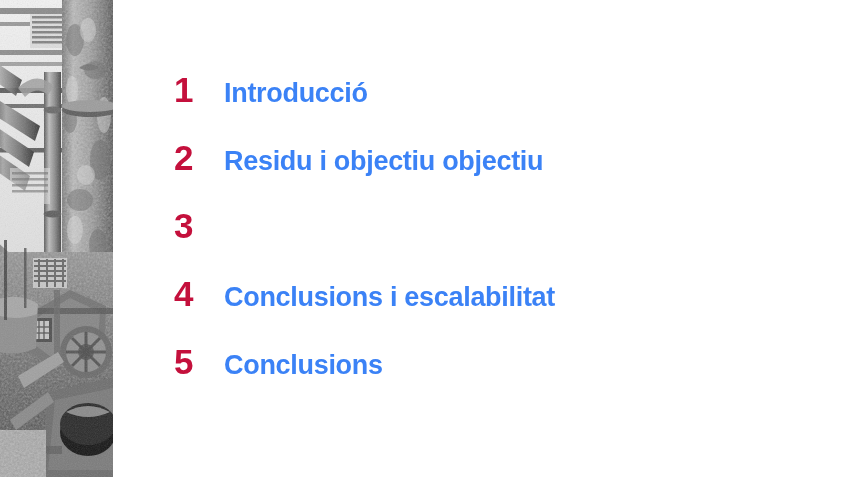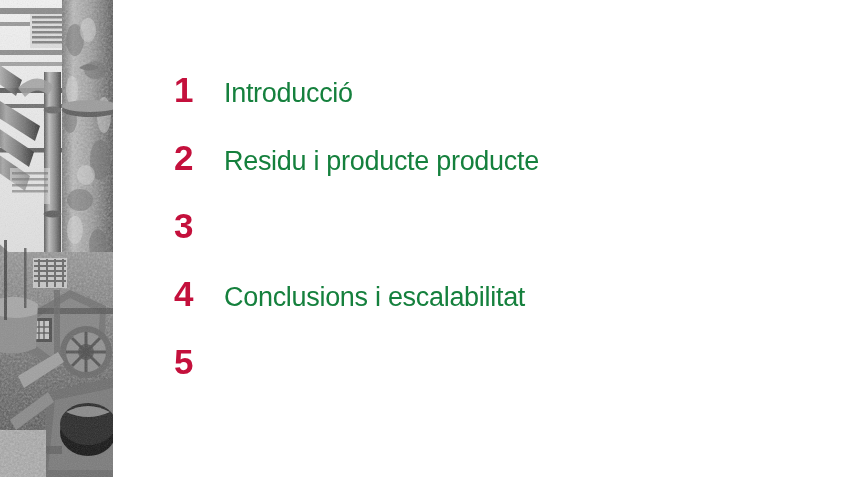--- a/index.html
+++ b/index.html
@@ -53,23 +53,23 @@
   .agenda-num {
     color: #C4103C;
     font-size: 35px;
     font-weight: bold;
     line-height: 1;
     width: 50px;
     flex: 0 0 50px;
     letter-spacing: -0.5px;
   }
   .agenda-label {
-    color: #15803d;
+    color: #3b82f6;
     font-size: 27px;
-    font-weight: normal;
+    font-weight: bold;
     line-height: 1;
     letter-spacing: -0.3px;
     white-space: nowrap;
   }
 </style>
 </head>
 <body>
 
 <div class="slide">
 
@@ -273,30 +273,31 @@
 
   <div class="agenda">
 
     <div class="agenda-row">
       <span class="agenda-num">1</span>
       <span class="agenda-label">Introducció</span>
     </div>
 
     <div class="agenda-row">
       <span class="agenda-num">2</span>
-      <span class="agenda-label">Residu i producte producte</span>
+      <span class="agenda-label">Residu i objectiu objectiu</span>
     </div>
 
     <div class="agenda-row">
       <span class="agenda-num">3</span>
     </div>
 
     <div class="agenda-row">
       <span class="agenda-num">4</span>
       <span class="agenda-label">Conclusions i escalabilitat</span>
     </div>
 
     <div class="agenda-row">
       <span class="agenda-num">5</span>
+      <span class="agenda-label">Conclusions</span>
     </div>
 
   </div>
 </div>
 
 </body></html>

